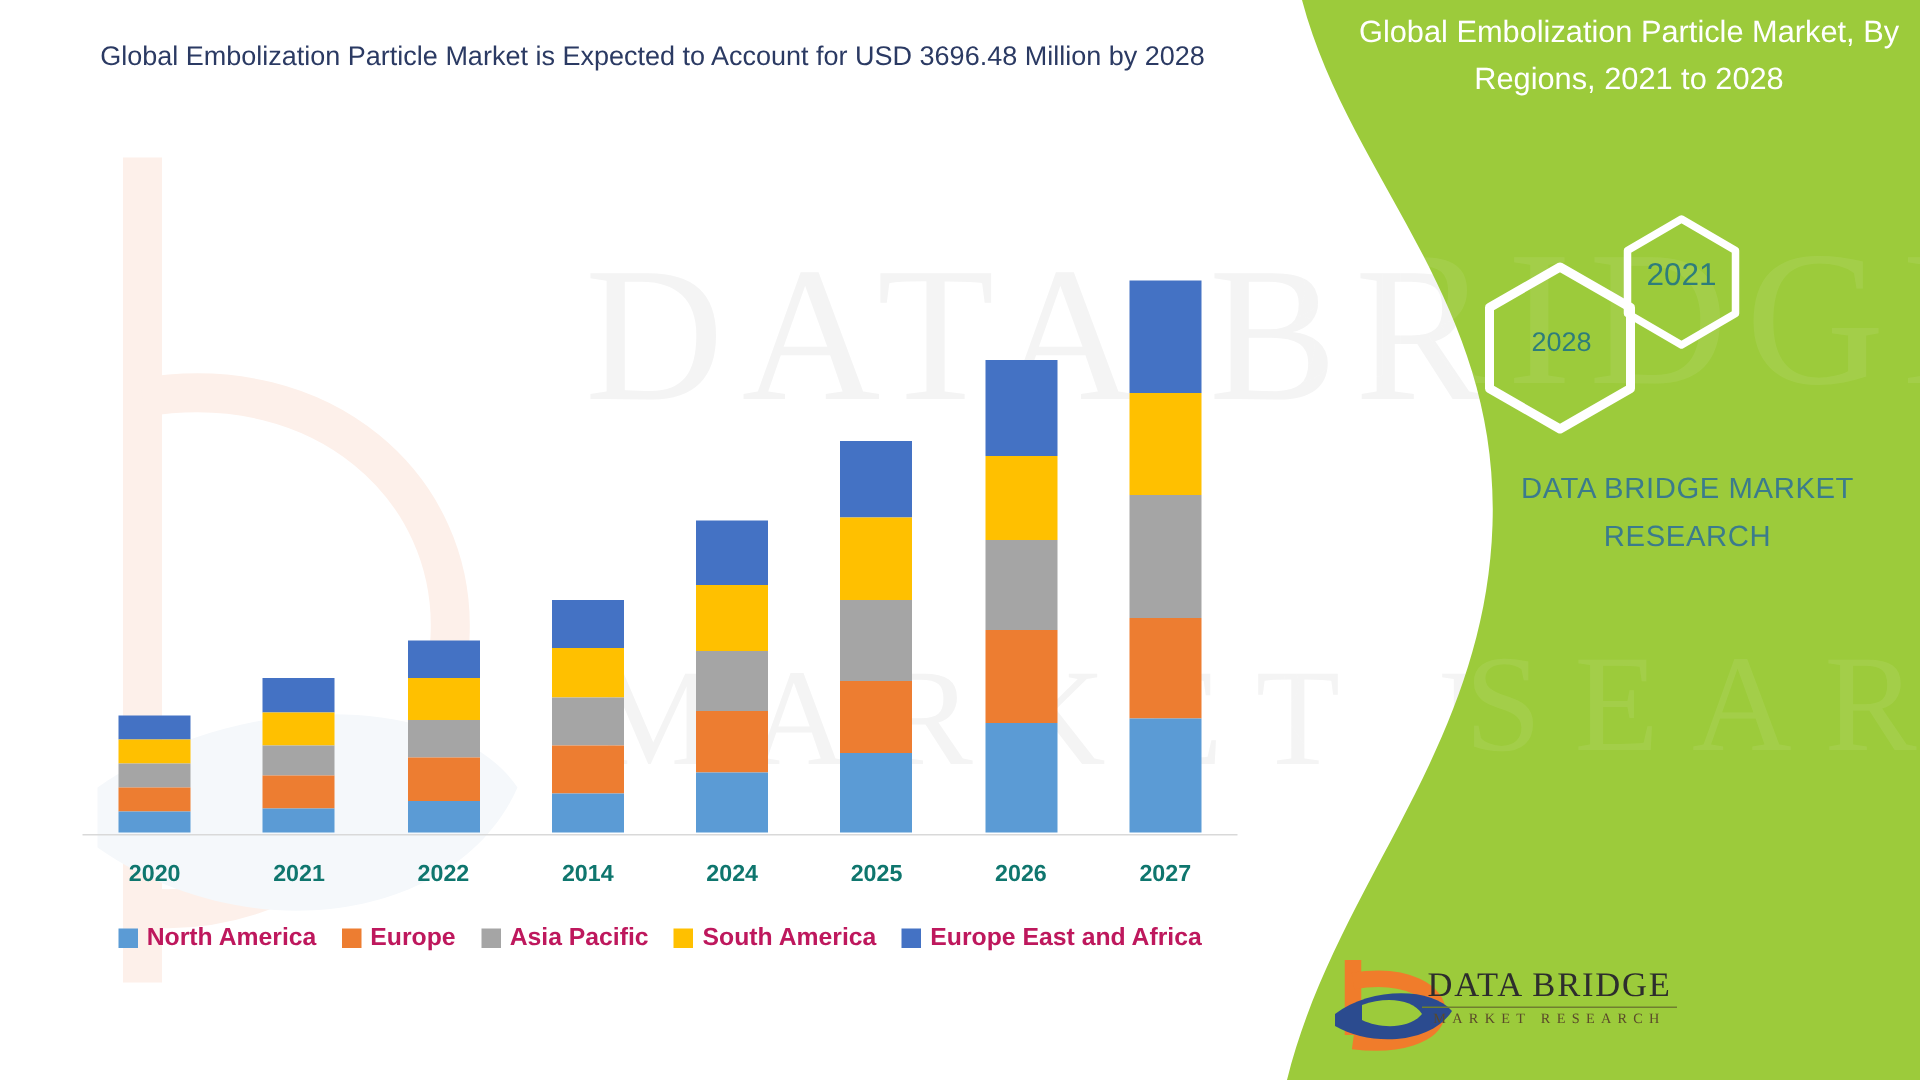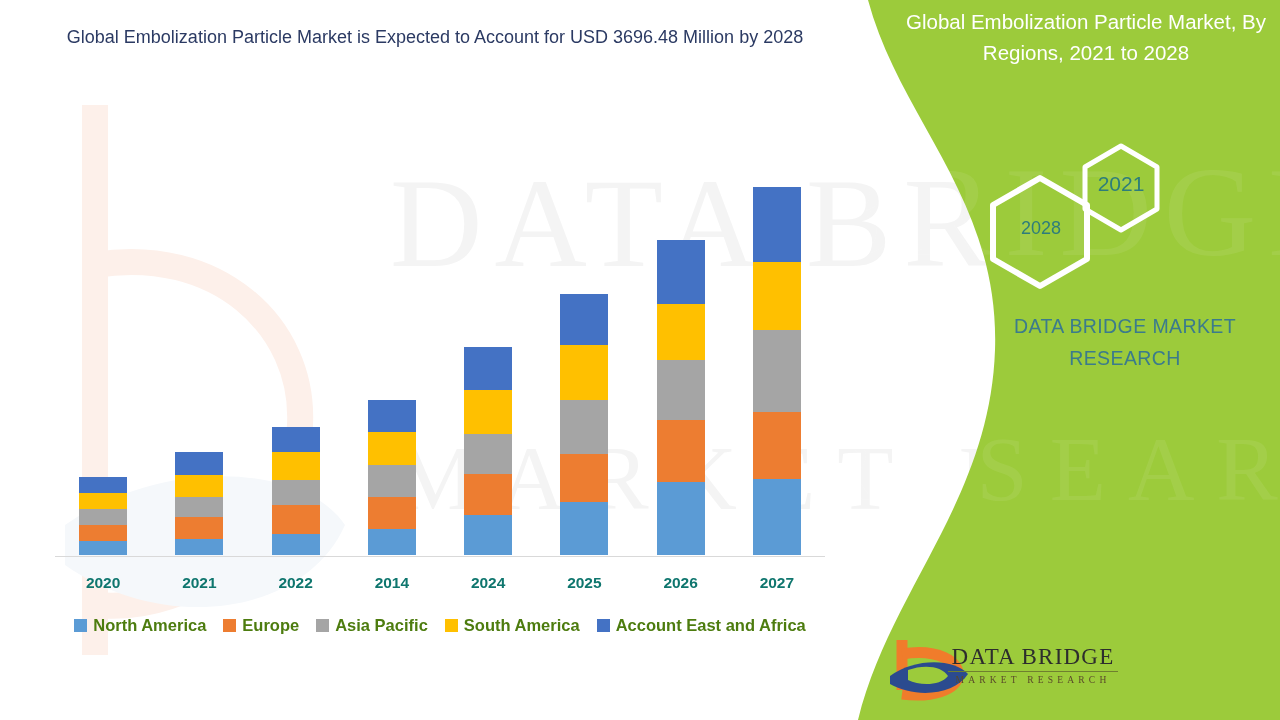--- a/index.html
+++ b/index.html
@@ -218,21 +218,21 @@
     align-items: center;
     gap: 6px;
   }
   .legend-swatch {
     width: 13px;
     height: 13px;
     flex: 0 0 auto;
   }
   .legend-label {
     font-size: 16.5px;
-    color: #4d7c0f;
+    color: #be185d;
     font-weight: bold;
     white-space: nowrap;
   }
 </style>
 </head>
 <body>
 
 <div id="root">
 
   <div class="wm-layer">
@@ -330,21 +330,21 @@
       <div class="legend-item">
         <span class="legend-swatch" style="background: rgb(165, 165, 165);"></span>
         <span class="legend-label">Asia Pacific</span>
       </div>
       <div class="legend-item">
         <span class="legend-swatch" style="background: rgb(255, 192, 0);"></span>
         <span class="legend-label">South America</span>
       </div>
       <div class="legend-item">
         <span class="legend-swatch" style="background: rgb(68, 114, 196);"></span>
-        <span class="legend-label">Account East and Africa</span>
+        <span class="legend-label">Europe East and Africa</span>
       </div>
     </div>
 
   <div class="green-panel">
     <svg width="440" height="720" viewBox="0 0 440 720">
       <path d="M 28 0 C 60 120 160 200 155 350 C 150 500 50 590 18 720 L 440 720 L 440 0 Z" fill="#9ccb3b"></path>
       <g opacity="0.07" fill="#ffffff" font-family="Liberation Serif, serif">
         <text x="-30" y="255" font-size="128" letter-spacing="12">BRIDGE</text>
         <text x="-25" y="500" font-size="92" letter-spacing="22">RESEARCH</text>
       </g>

